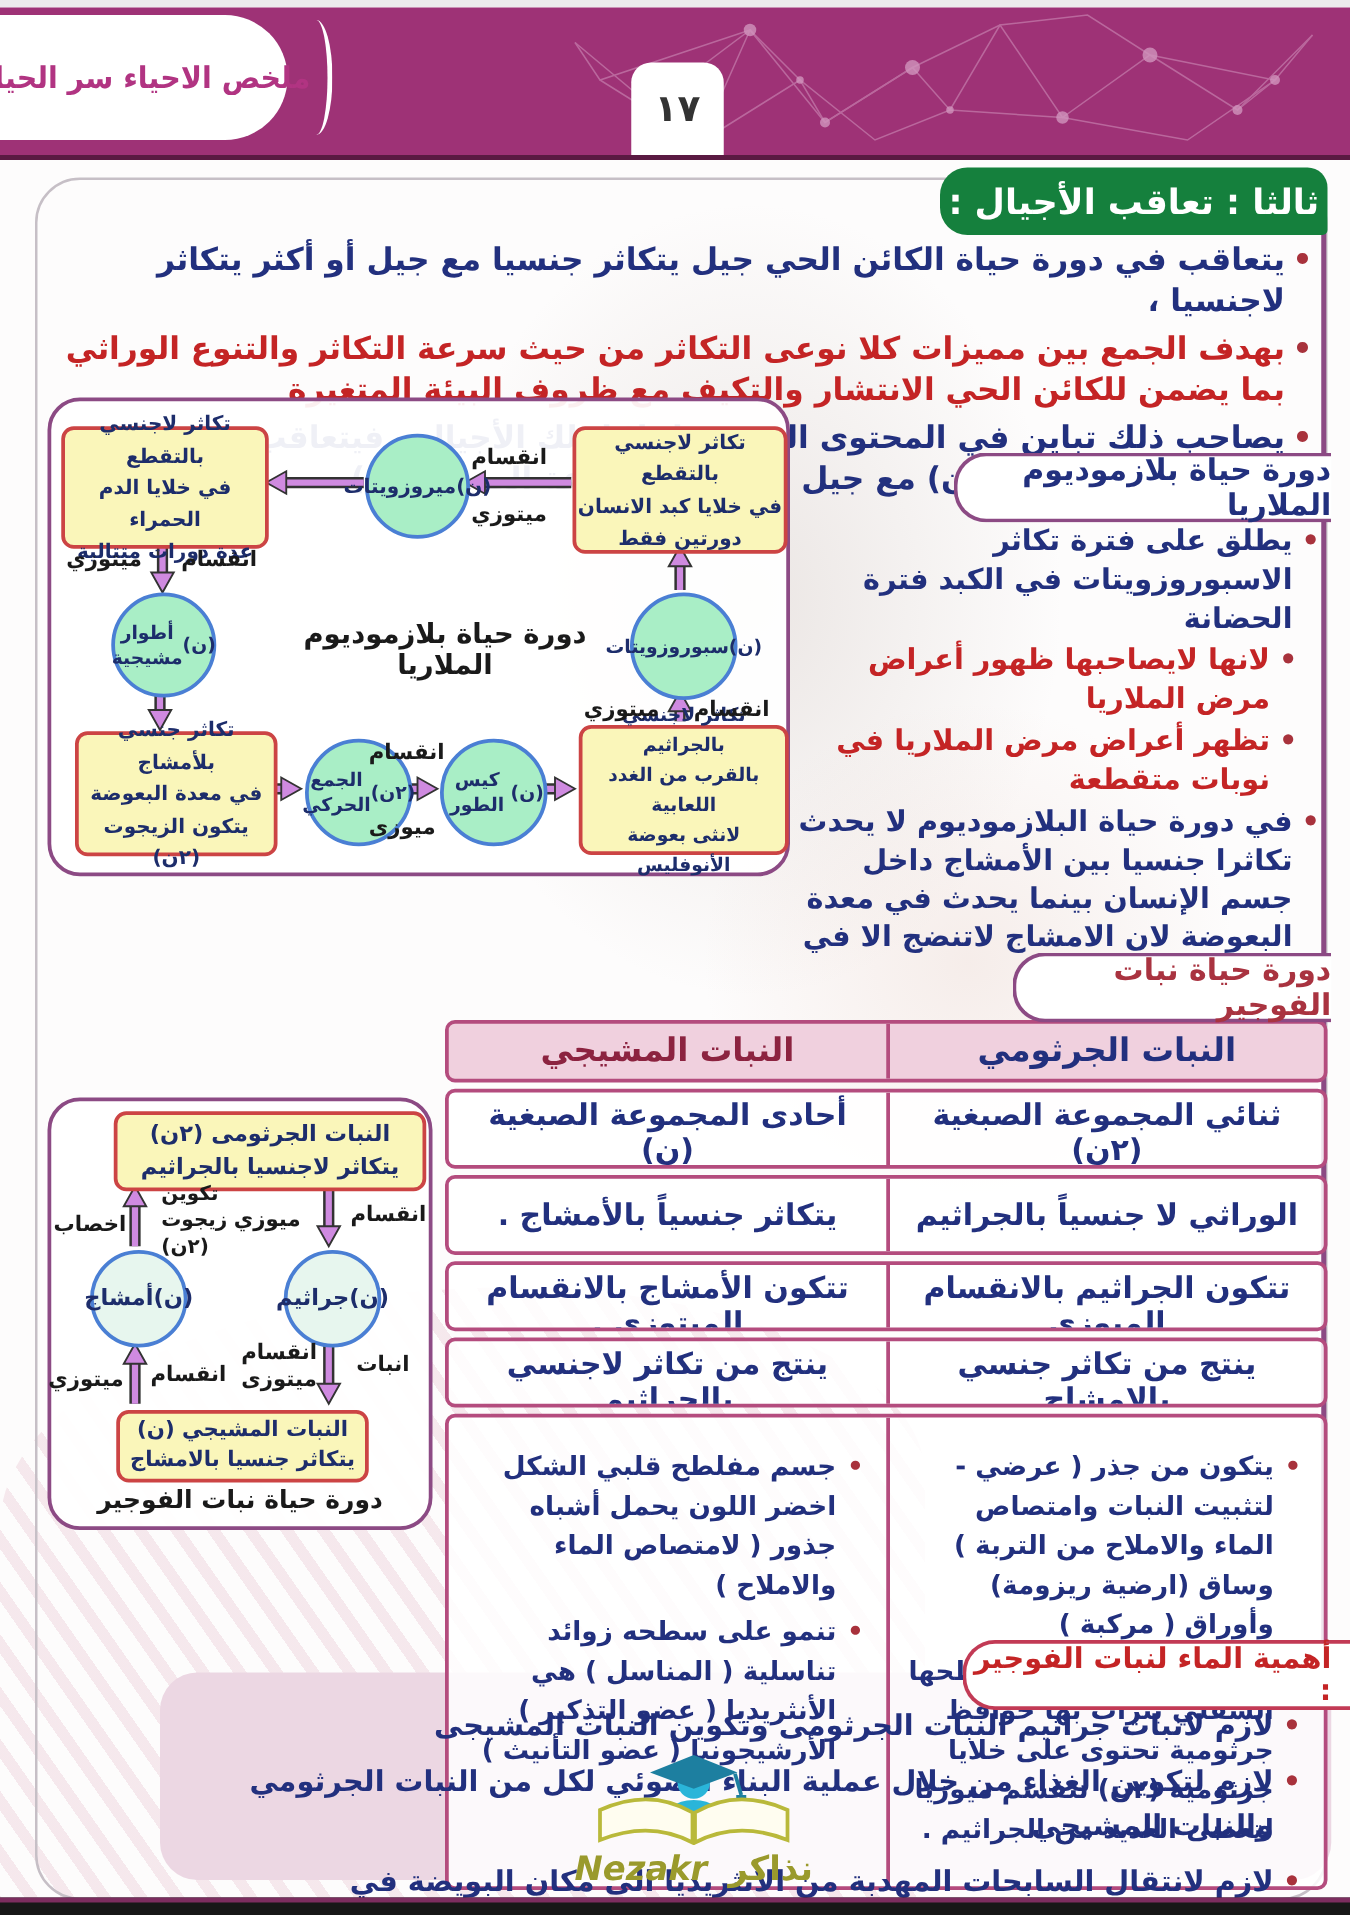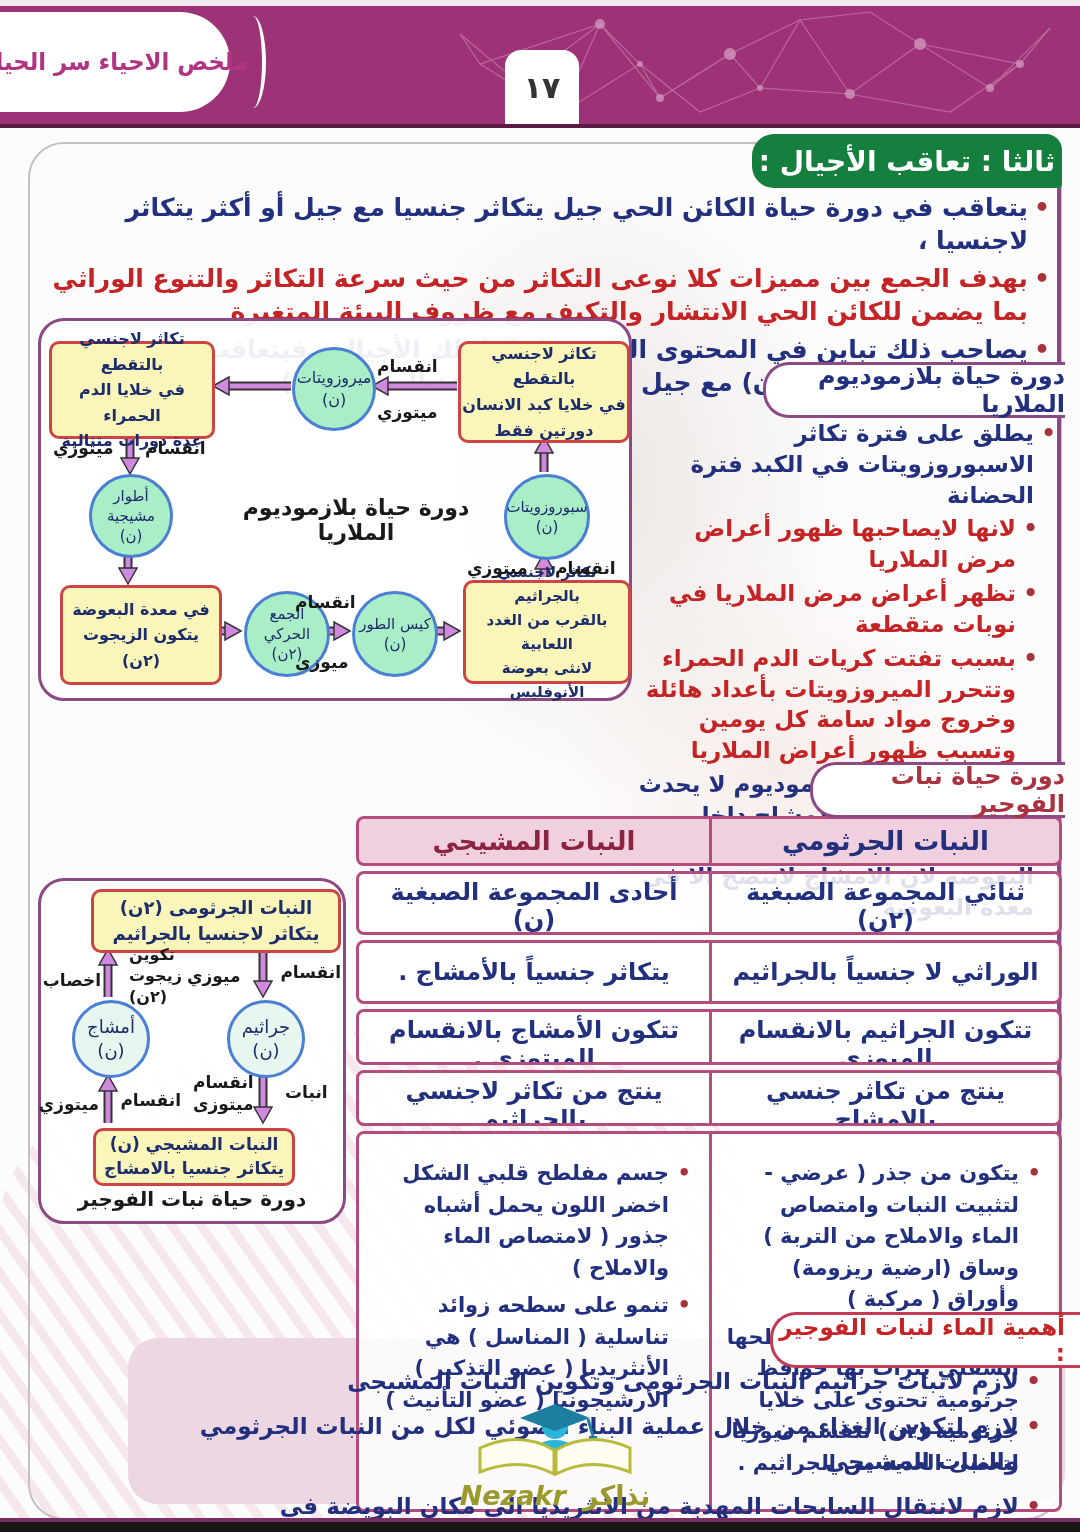--- a/index.html
+++ b/index.html
@@ -38,22 +38,22 @@
   .blist li{position:relative;padding-right:26px;text-align:right}
   .blist li::before{content:"•";position:absolute;right:4px;top:0;color:#a8323c}
   .blist li.ind{padding-right:44px}
   .blist li.ind::before{right:22px}
   .c-navy{color:#22307e}.c-red{color:#c42425}
   
   .diag{background:rgba(255,255,255,.93);border:3px solid #8c4a84;border-radius:26px;z-index:3}
   .ybox{background:#faf6ba;border:3px solid #cc4444;border-radius:10px;color:#1d2d6b;font-weight:bold;
     display:flex;flex-direction:column;justify-content:center;text-align:center;line-height:1.6}
   .ybox span{display:block}
-  .gcirc{background:#a9eec6;border:3px solid #4a7fd4;border-radius:50%;color:#1d2d6b;font-weight:normal;
-    display:flex;flex-direction:column;justify-content:center;align-items:center;text-align:center;line-height:1.35}
+  .gcirc{background:#a9eec6;border:3px solid #4a7fd4;border-radius:50%;color:#1d2d6b;font-weight:bold;
+    display:flex;justify-content:center;align-items:center;text-align:center;line-height:1.35}
   .fcirc{background:#e7f6ee}
   .dlab{font-weight:bold;color:#1a1a1a;text-align:left;font-size:17px;direction:rtl;line-height:1.3}
   .dtitle{font-weight:bold;color:#1a1a1a;text-align:center;direction:rtl}
   .ao{stroke:#333;stroke-width:9;fill:none}
   .ai{stroke:#cf8ae0;stroke-width:5;fill:none}
   .ah{fill:#cf8ae0;stroke:#333;stroke-width:1.5}
   
   .cmp{left:356px;top:816px;width:706px;direction:rtl;z-index:3}
   .trow{display:grid;grid-template-columns:1fr 1fr;border:3px solid #b44c7e;border-radius:8px;
     margin-bottom:5px;background:rgba(255,255,255,.85);overflow:hidden}
@@ -177,20 +177,21 @@
     <span>تكاثر لاجنسي بالتقطع</span>
     <span>في خلايا الدم الحمراء</span>
     <span>عدة دورات متتالية</span>
   </div>
   <div class="abs ybox" style="left:417px;top:20px;width:166px;height:96px;font-size:16px">
     <span>تكاثر لاجنسي بالتقطع</span>
     <span>في خلايا كبد الانسان</span>
     <span>دورتين فقط</span>
   </div>
   <div class="abs ybox" style="left:19px;top:264px;width:156px;height:94px;font-size:16px">
+    <span>تكاثر جنسي بلأمشاج</span>
     <span>في معدة البعوضة</span>
     <span>يتكون الزيجوت (٢ن)</span>
   </div>
   <div class="abs ybox" style="left:422px;top:259px;width:162px;height:98px;font-size:15px">
     <span>تكاثر لاجنسي بالجراثيم</span>
     <span>بالقرب من الغدد اللعابية</span>
     <span>لانثى بعوضة الأنوفليس</span>
   </div>
 
   <div class="abs gcirc" style="left:251px;top:26px;width:78px;height:78px;font-size:16px">
@@ -224,21 +225,20 @@
   <div class="abs dlab" style="left:514px;top:236px;width:70px">انقسام</div>
 
   <div class="abs dtitle" style="left:170px;top:174px;width:290px;font-size:22px">دورة حياة بلازموديوم الملاريا</div>
 </div>
 
 <div class="abs hdr" style="left:763px;top:362px;width:299px;height:50px;font-size:24px;color:#22307e">دورة حياة بلازموديوم الملاريا</div>
 <ul class="abs blist" style="left:632px;top:418px;width:428px;font-size:23px;line-height:1.34">
   <li class="c-navy" style="margin-bottom:3px">يطلق على فترة تكاثر الاسبوروزويتات في الكبد فترة الحضانة</li>
   <li class="c-red ind" style="margin-bottom:3px">لانها لايصاحبها ظهور أعراض مرض الملاريا</li>
   <li class="c-red ind" style="margin-bottom:3px">تظهر أعراض مرض الملاريا في نوبات متقطعة</li>
-  <li class="c-red ind" style="margin-bottom:3px">بسبب تفتت كريات الدم الحمراء وتتحرر الميروزويتات بأعداد هائلة وخروج مواد سامة كل يومين وتسبب ظهور أعراض الملاريا</li>
   <li class="c-navy">في دورة حياة البلازموديوم لا يحدث تكاثرا جنسيا بين الأمشاج داخل جسم الإنسان بينما يحدث في معدة البعوضة لان الامشاج لاتنضج الا في معدة البعوضة</li>
 </ul>
 
 <div class="abs hdr" style="left:810px;top:762px;width:252px;height:50px;font-size:24px;color:#a93340">دورة حياة نبات الفوجير</div>
 
 <div class="abs cmp">
   <div class="trow thead" style="height:44px">
     <div class="tcell">النبات الجرثومي</div>
     <div class="tcell maroon">النبات المشيجي</div>
   </div>

